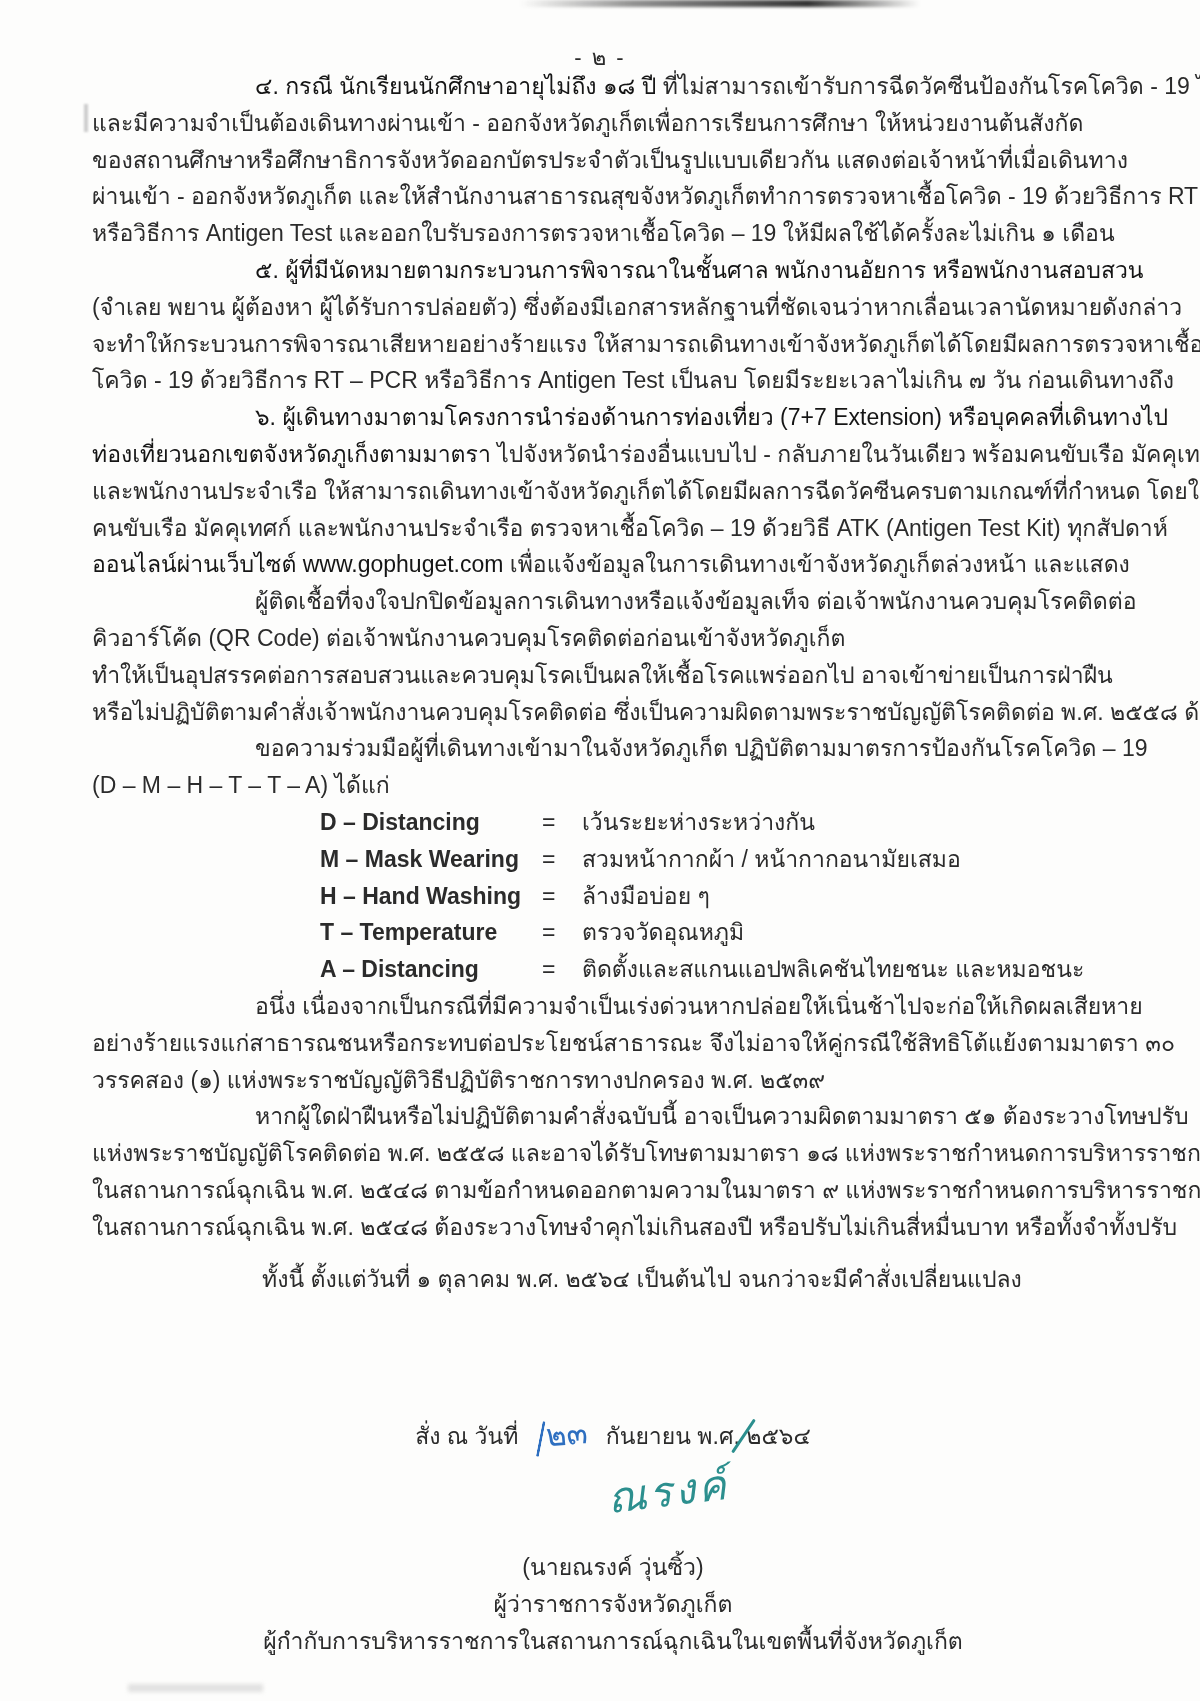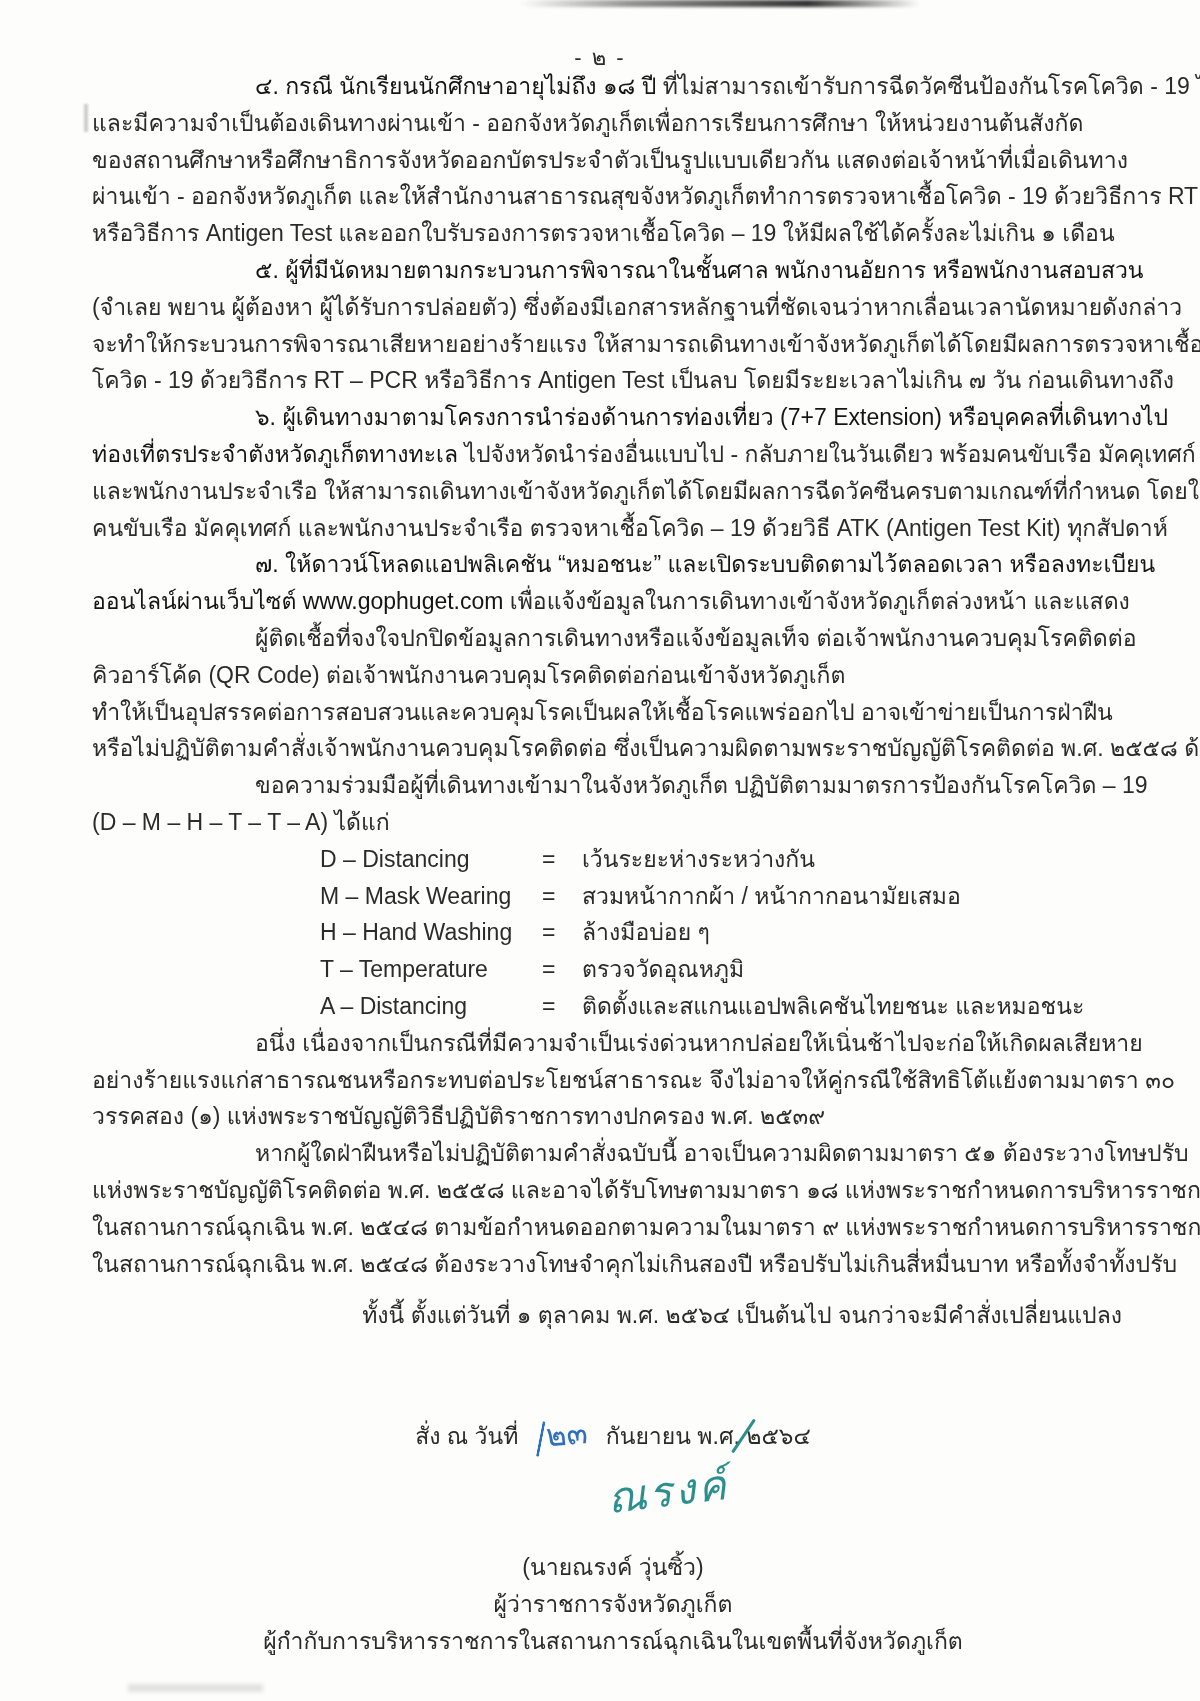--- a/index.html
+++ b/index.html
@@ -21,25 +21,25 @@
     text-align:center;font-size:22px;letter-spacing:2px;
   }
   .body-lines{
     position:absolute;left:92px;top:68px;width:1030px;
   }
   .line{
     height:36.8px;line-height:36.8px;
     font-size:23px;white-space:nowrap;
   }
   .line.ind{padding-left:163px;}
-  .line.ind2{padding-left:170px;text-align:right;}
+  .line.ind2{padding-left:170px;}
   .line.gap{margin-top:15px;}
   .b{font-weight:400;color:#151515;}
   .line.def{padding-left:228px;}
-  .def .code{display:inline-block;width:222px;}
+  .def .code{display:inline-block;width:222px;font-weight:bold;}
   .def .eq{display:inline-block;width:40px;}
   .order-line{
     position:absolute;top:1414px;left:13px;width:1200px;
     text-align:center;font-size:23px;line-height:40px;
   }
   .hand-day{
     display:inline-block;color:var(--blue);
     font-size:31px;font-weight:400;
     transform:rotate(-5deg);
     margin:0 12px 0 14px;position:relative;top:1px;
@@ -96,24 +96,23 @@
       <div class="line ind"><span class="b">๔. กรณี นักเรียนนักศึกษาอายุไม่ถึง ๑๘ ปี </span><span>ที่ไม่สามารถเข้ารับการฉีดวัคซีนป้องกันโรคโควิด - 19 ได้</span></div>
       <div class="line"><span>และมีความจำเป็นต้องเดินทางผ่านเข้า - ออกจังหวัดภูเก็ตเพื่อการเรียนการศึกษา ให้หน่วยงานต้นสังกัด</span></div>
       <div class="line"><span>ของสถานศึกษาหรือศึกษาธิการจังหวัดออกบัตรประจำตัวเป็นรูปแบบเดียวกัน แสดงต่อเจ้าหน้าที่เมื่อเดินทาง</span></div>
       <div class="line"><span>ผ่านเข้า - ออกจังหวัดภูเก็ต และให้สำนักงานสาธารณสุขจังหวัดภูเก็ตทำการตรวจหาเชื้อโควิด - 19 ด้วยวิธีการ RT - PCR</span></div>
       <div class="line"><span>หรือวิธีการ Antigen Test และออกใบรับรองการตรวจหาเชื้อโควิด – 19 ให้มีผลใช้ได้ครั้งละไม่เกิน ๑ เดือน</span></div>
       <div class="line ind"><span class="b">๕. ผู้ที่มีนัดหมายตามกระบวนการพิจารณาในชั้นศาล พนักงานอัยการ หรือพนักงานสอบสวน</span></div>
       <div class="line"><span>(จำเลย พยาน ผู้ต้องหา ผู้ได้รับการปล่อยตัว) ซึ่งต้องมีเอกสารหลักฐานที่ชัดเจนว่าหากเลื่อนเวลานัดหมายดังกล่าว</span></div>
       <div class="line"><span>จะทำให้กระบวนการพิจารณาเสียหายอย่างร้ายแรง ให้สามารถเดินทางเข้าจังหวัดภูเก็ตได้โดยมีผลการตรวจหาเชื้อ</span></div>
       <div class="line"><span>โควิด - 19 ด้วยวิธีการ RT – PCR หรือวิธีการ Antigen Test เป็นลบ โดยมีระยะเวลาไม่เกิน ๗ วัน ก่อนเดินทางถึง</span></div>
       <div class="line ind"><span class="b">๖. ผู้เดินทางมาตามโครงการนำร่องด้านการท่องเที่ยว (7+7 Extension) หรือบุคคลที่เดินทางไป</span></div>
-      <div class="line"><span class="b">ท่องเที่ตรประจำตังหวัดภูเก็ตทางทะเล </span><span>ไปจังหวัดนำร่องอื่นแบบไป - กลับภายในวันเดียว พร้อมคนขับเรือ มัคคุเทศก์</span></div>
+      <div class="line"><span class="b">ท่องเที่ยวนอกเขตจังหวัดภูเก็งตามมาตรา </span><span>ไปจังหวัดนำร่องอื่นแบบไป - กลับภายในวันเดียว พร้อมคนขับเรือ มัคคุเทศก์</span></div>
       <div class="line"><span>และพนักงานประจำเรือ ให้สามารถเดินทางเข้าจังหวัดภูเก็ตได้โดยมีผลการฉีดวัคซีนครบตามเกณฑ์ที่กำหนด โดยให้</span></div>
       <div class="line"><span>คนขับเรือ มัคคุเทศก์ และพนักงานประจำเรือ ตรวจหาเชื้อโควิด – 19 ด้วยวิธี ATK (Antigen Test Kit) ทุกสัปดาห์</span></div>
-      <div class="line ind"><span class="b">๗. ให้ดาวน์โหลดแอปพลิเคชัน “หมอชนะ” และเปิดระบบติดตามไว้ตลอดเวลา หรือลงทะเบียน</span></div>
       <div class="line"><span class="b">ออนไลน์ผ่านเว็บไซต์ www.gophuget.com </span><span>เพื่อแจ้งข้อมูลในการเดินทางเข้าจังหวัดภูเก็ตล่วงหน้า และแสดง</span></div>
       <div class="line ind"><span>ผู้ติดเชื้อที่จงใจปกปิดข้อมูลการเดินทางหรือแจ้งข้อมูลเท็จ ต่อเจ้าพนักงานควบคุมโรคติดต่อ</span></div>
       <div class="line"><span>คิวอาร์โค้ด (QR Code) ต่อเจ้าพนักงานควบคุมโรคติดต่อก่อนเข้าจังหวัดภูเก็ต</span></div>
       <div class="line"><span>ทำให้เป็นอุปสรรคต่อการสอบสวนและควบคุมโรคเป็นผลให้เชื้อโรคแพร่ออกไป อาจเข้าข่ายเป็นการฝ่าฝืน</span></div>
       <div class="line"><span>หรือไม่ปฏิบัติตามคำสั่งเจ้าพนักงานควบคุมโรคติดต่อ ซึ่งเป็นความผิดตามพระราชบัญญัติโรคติดต่อ พ.ศ. ๒๕๕๘ ด้วย</span></div>
       <div class="line ind"><span>ขอความร่วมมือผู้ที่เดินทางเข้ามาในจังหวัดภูเก็ต ปฏิบัติตามมาตรการป้องกันโรคโควิด – 19</span></div>
       <div class="line"><span>(D – M – H – T – T – A) ได้แก่</span></div>
       <div class="line def"><span class="code">D – Distancing</span><span class="eq">=</span><span class="meaning">เว้นระยะห่างระหว่างกัน</span></div>
       <div class="line def"><span class="code">M – Mask Wearing</span><span class="eq">=</span><span class="meaning">สวมหน้ากากผ้า / หน้ากากอนามัยเสมอ</span></div>
       <div class="line def"><span class="code">H – Hand Washing</span><span class="eq">=</span><span class="meaning">ล้างมือบ่อย ๆ</span></div>

